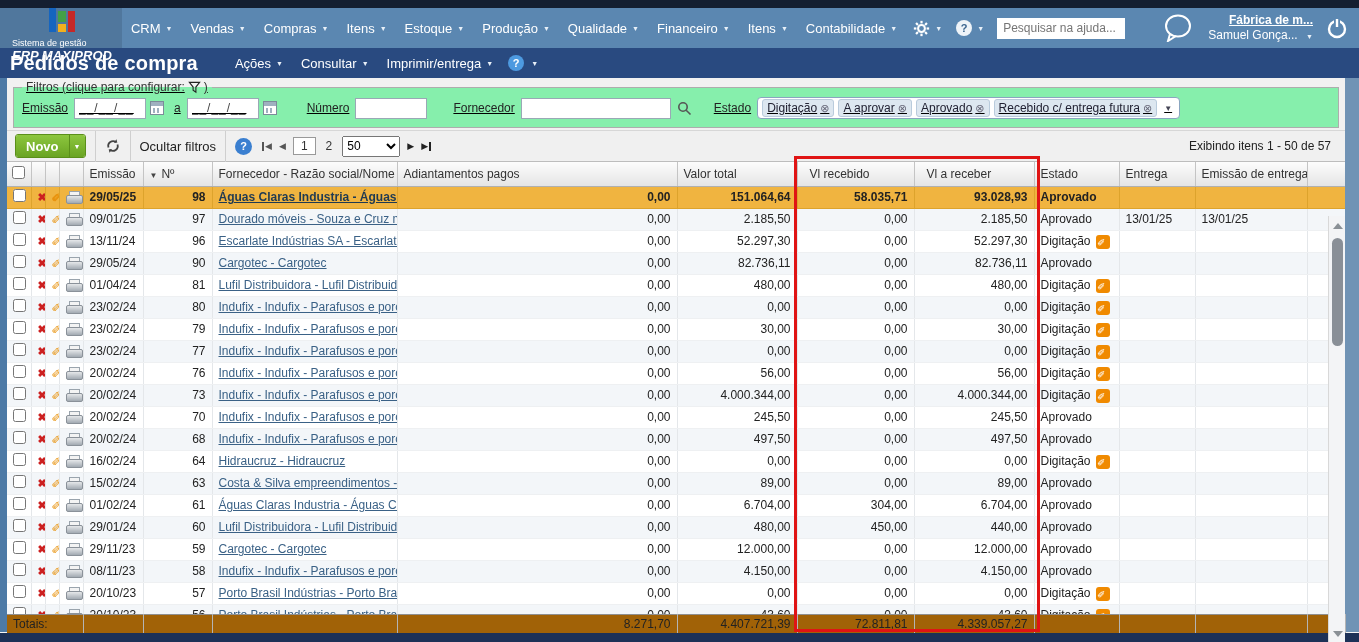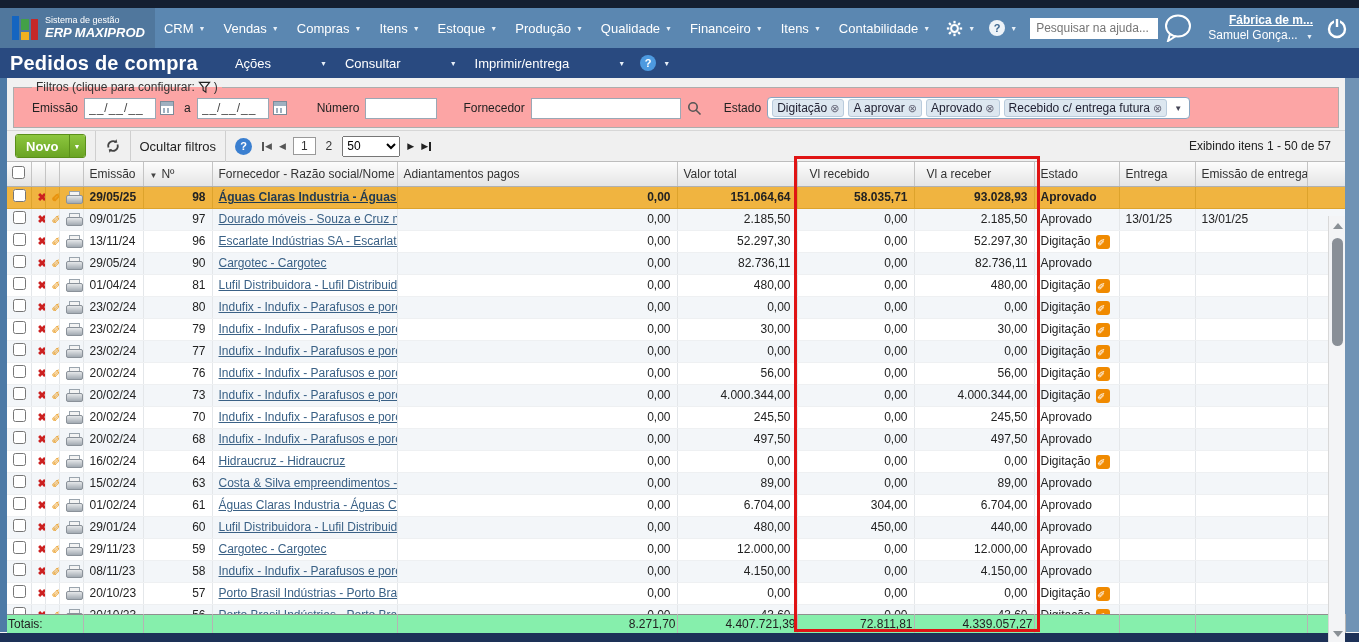--- a/index.html
+++ b/index.html
@@ -4,21 +4,21 @@
 <style>
   * { box-sizing: border-box; margin: 0; padding: 0; }
   html,body { width:1359px; height:642px; overflow:hidden; }
   body { font-family:"Liberation Sans", sans-serif; position:relative; background:#fff; }
 
   
   .top-strip { height:8px; background:#141f31; }
 
   
   .navbar { height:40px; background:#5b87b1; display:flex; align-items:center; color:#fff; }
-  .logo-wrap { display:flex; align-items:center; gap:7px; padding:0 10px 0 12px; height:40px; background:#50779d; }
+  .logo-wrap { display:flex; align-items:center; gap:7px; padding:0 10px 0 12px; height:40px; background:#50779d;flex-direction:column; }
   .logo-mark { display:flex; gap:2px; align-items:flex-end; height:24px; }
   .logo-mark .b1 { width:7px; height:24px; background:#1565c0; }
   .logo-col { display:flex; flex-direction:column; gap:2px; }
   .logo-col .g { width:8px; height:11px; background:#43a047; }
   .logo-col .y { width:8px; height:8px; background:#f2b01e; }
   .logo-mark .r { width:7px; height:21px; background:#c62828; }
   .logo-text { line-height:1.1; }
   .logo-text .small { font-size:9px; }
   .logo-text .brand { font-size:13px; font-weight:bold; font-style:italic; }
   .menu { display:flex; align-items:center; list-style:none; }
@@ -30,29 +30,29 @@
   .nav-search input { width:128px; height:21px; border:1px solid #fff; font-size:12px; padding:0 5px; color:#333; font-family:"Liberation Sans",sans-serif; }
   .nav-right { margin-left:auto; display:flex; align-items:center; gap:12px; padding-right:10px; }
   .user-block { text-align:right; line-height:1.25; }
   .user-block .company { font-size:12px; font-weight:bold; text-decoration:underline; cursor:pointer; }
   .user-block .uname { font-size:12px; }
 
   
   .titlebar { height:30px; background:#294a80; display:flex; align-items:center; color:#fff; padding-left:10px; }
   .page-title { font-size:20px; font-weight:bold; letter-spacing:0.2px; }
   .tmenu { display:flex; align-items:center; list-style:none; margin-left:28px; }
-  .tmenu li { display:flex; align-items:center; font-size:13px; padding:0 9px; cursor:pointer;gap:44px; }
+  .tmenu li { display:flex; align-items:center; font-size:13px; padding:0 9px; cursor:pointer; }
   .qmark-blue { display:inline-block; width:16px; height:16px; border-radius:50%; background:#4d9ae0; color:#fff; text-align:center; line-height:16px; font-size:11px; font-weight:bold; margin:0 2px 0 6px; }
 
   
   .main { position:relative; height:554px; border-left:7px solid #4d7aa6; border-right:14px solid #7093b5; background:#f1f1f1; }
 
   
   .filters { height:52px; padding:2px 6px 0 6px; }
-  fieldset { border:1px solid #adadad; height:48px; padding:0 12px; background:#fca5a5; }
+  fieldset { border:1px solid #adadad; height:48px; padding:0 2px; background:#86efac;text-decoration:underline; }
   legend { font-size:12px; color:#333; padding:0 4px; margin-left:6px; display:flex; align-items:center; gap:3px; }
   .filter-row { display:flex; align-items:center; margin-top:3px; font-size:12px; color:#222; }
   .filter-row label { margin:0 6px 0 6px; }
   .date-input { width:72px; height:21px; border:1px solid #9aa8b5; font-size:12px; padding:0 4px; letter-spacing:1px; color:#444; font-family:"Liberation Sans",sans-serif; }
   .cal-icon { display:inline-block; width:14px; height:14px; border:1px solid #7c8b99; background:#fff; position:relative; margin:0 4px; cursor:pointer; }
   .cal-icon::before { content:""; position:absolute; left:0; top:0; right:0; height:4px; background:#9fb0c0; }
   .cal-icon::after { content:""; position:absolute; left:2px; top:6px; width:8px; height:5px;
      background:linear-gradient(to right,#9fb0c0 2px,transparent 2px) 0 0/4px 3px; }
   .num-input { width:72px; height:21px; border:1px solid #9aa8b5; font-size:12px; padding:0 4px; font-family:"Liberation Sans",sans-serif; }
   .forn-input { width:150px; height:21px; border:1px solid #9aa8b5; font-size:12px; padding:0 4px; font-family:"Liberation Sans",sans-serif; }
@@ -93,21 +93,21 @@
   .del { color:#cc2020; font-size:11px; font-weight:bold; cursor:pointer; }
   .pen { color:#e8920c; font-size:12px; display:inline-block; transform:rotate(-90deg); cursor:pointer; }
   .printer { display:inline-block; width:15px; height:13px; position:relative; cursor:pointer; vertical-align:middle; }
   .printer::before { content:""; position:absolute; left:3px; top:0; width:9px; height:5px; background:#f4f4f4; border:1px solid #9aa4ad; }
   .printer::after { content:""; position:absolute; left:0; top:4px; width:15px; height:7px; background:linear-gradient(#e6e8ea,#a2aab2); border:1px solid #8a9199; border-radius:2px; }
   .st-edit { display:inline-block; width:14px; height:14px; background:#f08a00; border-radius:3px; color:#fff; font-size:10px; line-height:14px; text-align:center; margin-left:5px; cursor:pointer; }
   .st-edit i { display:inline-block; font-style:normal; transform:rotate(-90deg); }
 
   
   table.totals { border-collapse:collapse; table-layout:fixed; width:1338px; }
-  table.totals td { height:18px; background:#86efac; border-top:1px solid #8f8f8f; border-right:1px solid #b4b4b4; font-size:12px; color:#222; padding:0 1px; white-space:nowrap; }
+  table.totals td { height:18px; background:#a16207; border-top:1px solid #8f8f8f; border-right:1px solid #b4b4b4; font-size:12px; color:#222; padding:0 6px; white-space:nowrap; }
 
   
   .vscroll { position:absolute; right:0; top:138px; width:17px; height:428px; background:#f3f4f6; border-left:1px solid #d8d8d8; }
   .vs-up, .vs-down { position:absolute; left:0; width:17px; height:16px; display:flex; align-items:center; justify-content:center; cursor:pointer; }
   .vs-up { top:2px; } .vs-down { bottom:2px; }
   .tri-up { width:0; height:0; border-left:5px solid transparent; border-right:5px solid transparent; border-bottom:6px solid #8a9096; }
   .tri-down { width:0; height:0; border-left:5px solid transparent; border-right:5px solid transparent; border-top:6px solid #8a9096; }
   .vs-thumb { position:absolute; left:3px; top:22px; width:11px; height:108px; background:#898f97; border-radius:6px; cursor:pointer; }
 
   

